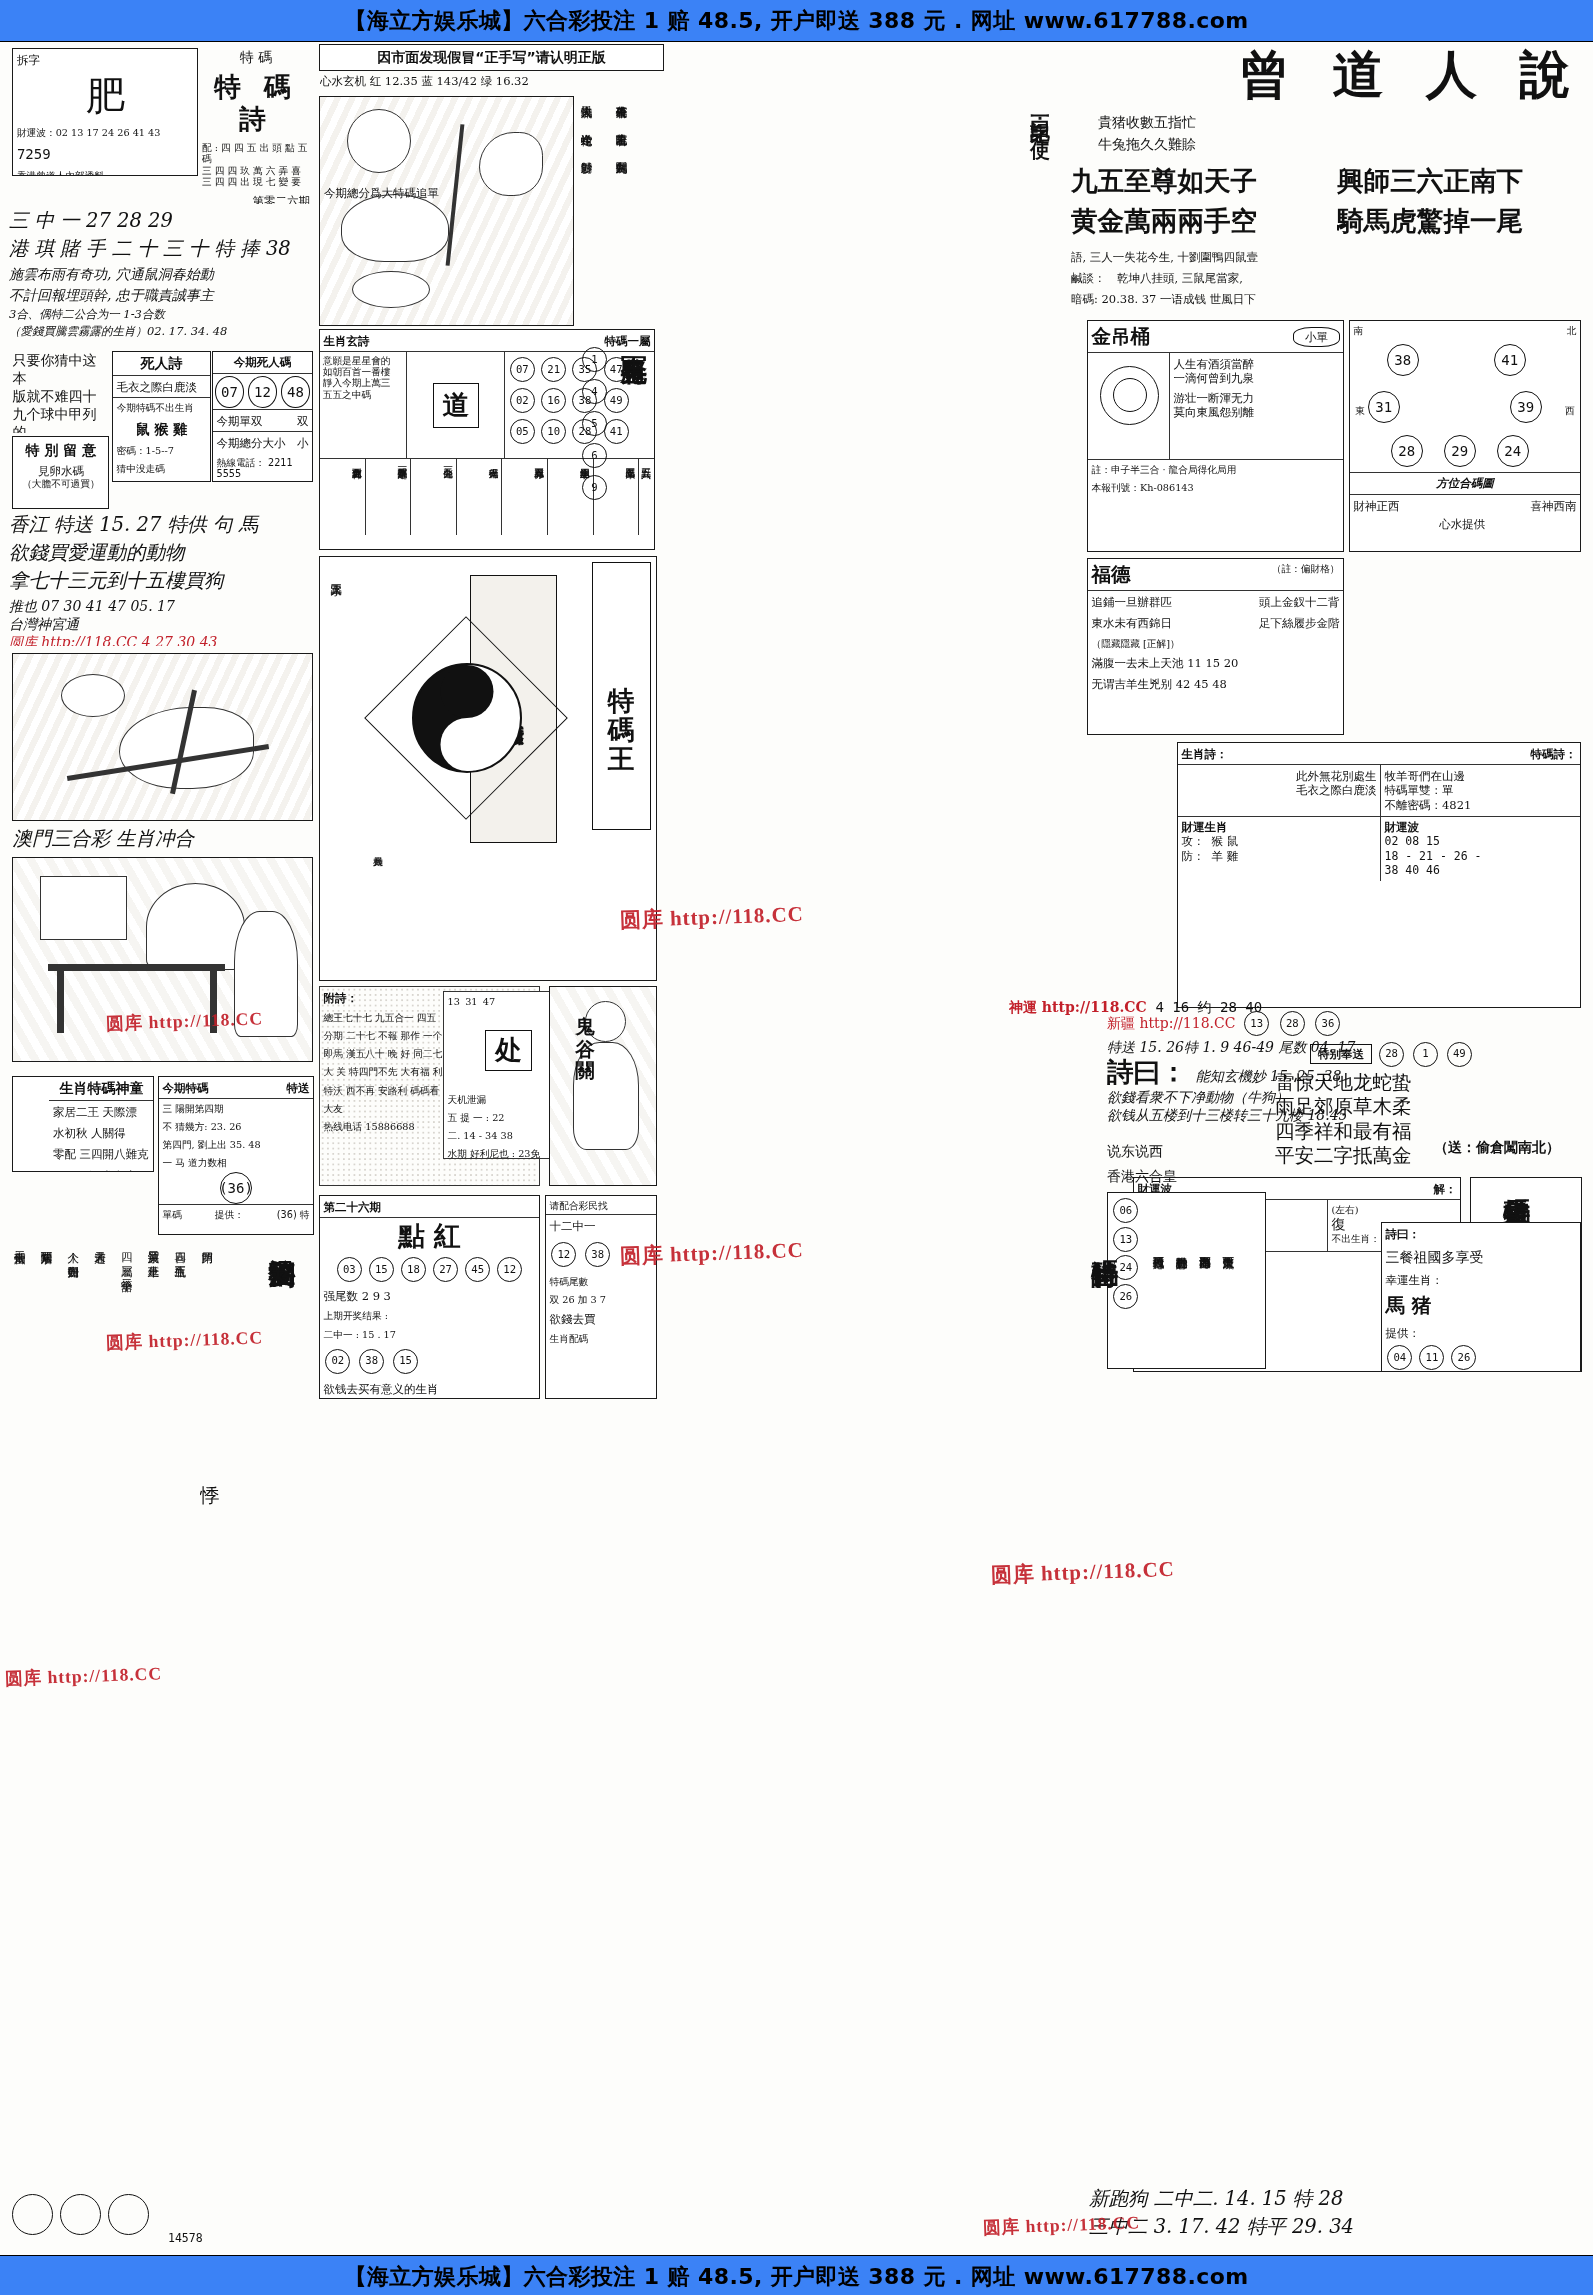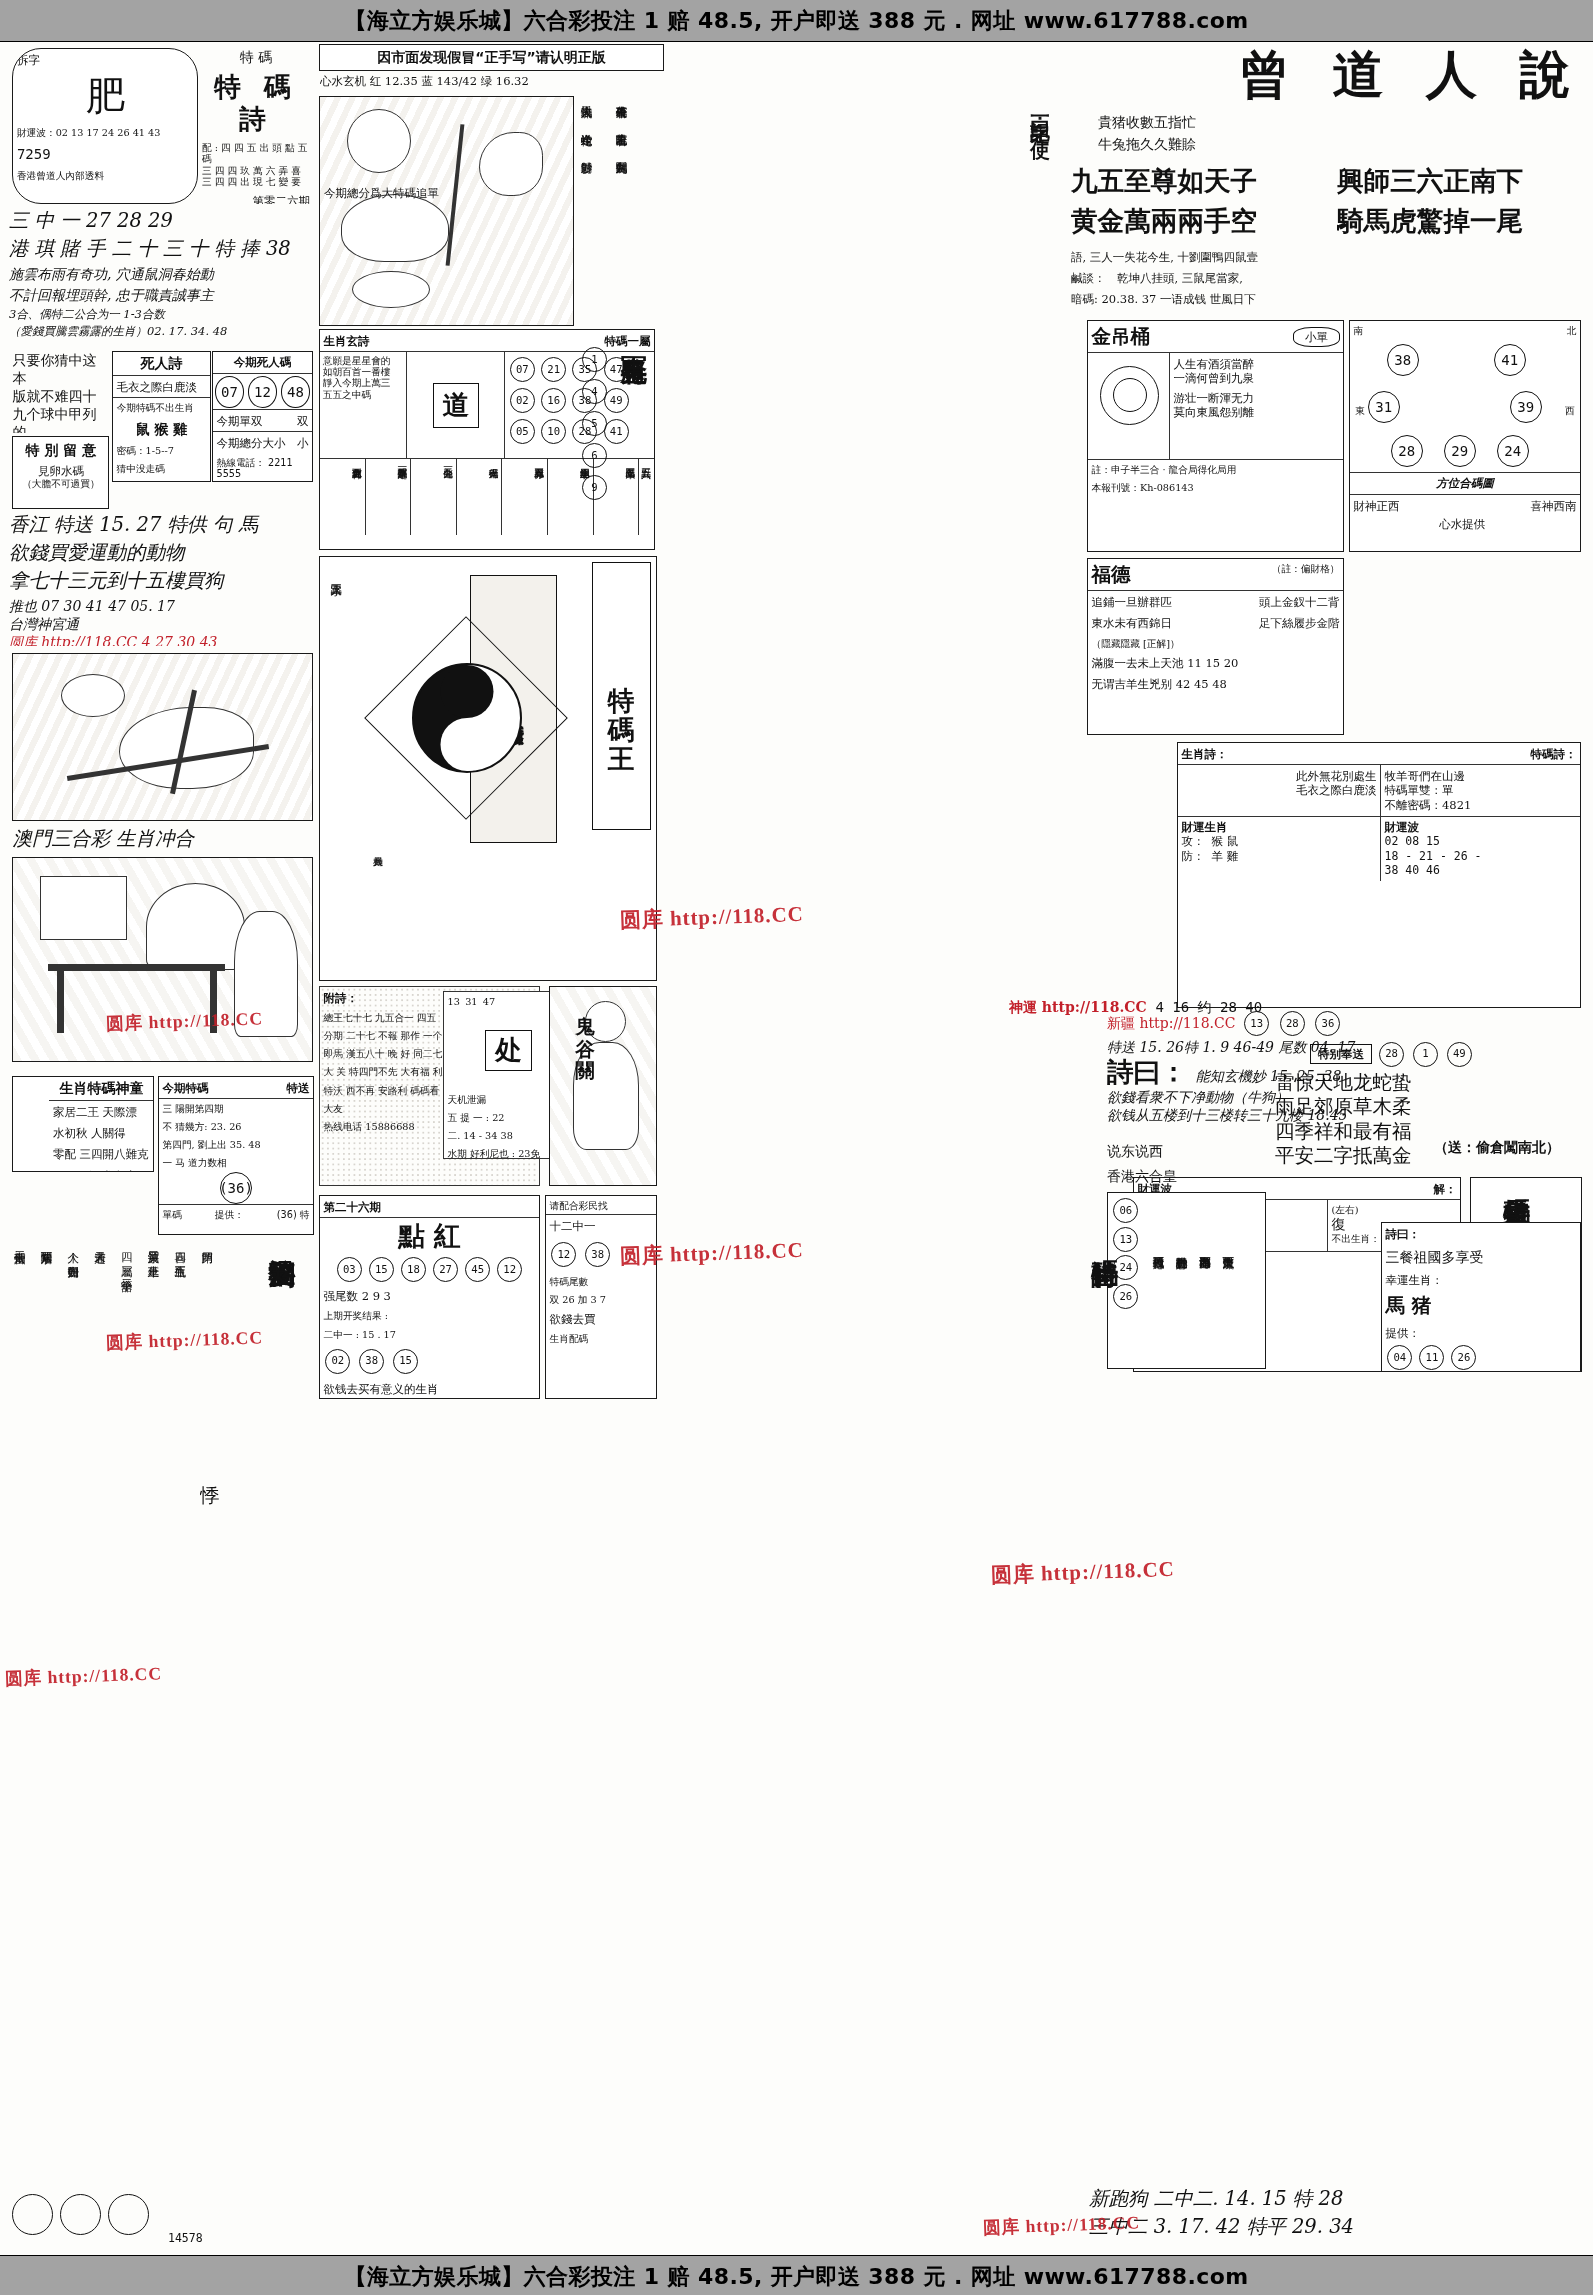--- a/index.html
+++ b/index.html
@@ -4,21 +4,21 @@
 <style>
   html,body{margin:0;padding:0;background:#fff;}
   body{width:1593px;height:2295px;position:relative;font-family:"DejaVu Sans","Liberation Sans",sans-serif;color:#111;overflow:hidden;}
   .page{position:relative;width:1593px;height:2295px;background:#fdfdfb;}
 
   
   .promo{
     position:absolute;left:0;width:1593px;height:41px;
     display:flex;align-items:center;justify-content:center;
     font-size:22px;font-weight:bold;letter-spacing:0.4px;color:#000;
-    background:#a3a3a3;border-top:1.8px solid #000;border-bottom:1.8px solid #000;
+    background:#3b82f6;border-top:1.8px solid #000;border-bottom:1.8px solid #000;
   }
   .promo.top{top:0;border-top:none;}
   .promo.bottom{top:2255px;border-bottom:none;}
 
   
   .blk{position:absolute;box-sizing:border-box;overflow:hidden;}
   .bx{border:1.8px solid #1a1a1a;background:#fff;}
   .bx2{border:0.9px solid #333;background:#fff;}
   .hand{font-family:"DejaVu Serif","Liberation Serif",serif;color:#111;}
   .vert{writing-mode:vertical-rl;text-orientation:upright;}
@@ -72,21 +72,21 @@
   .spread{display:flex;justify-content:space-between;}
   .wrapflex{display:flex;flex-wrap:wrap;}
 </style>
 </head>
 <body>
 
 <div class="page">
 
   <div class="promo top">【海立方娱乐城】六合彩投注 1 赔 48.5, 开户即送 388 元 . 网址 www.617788.com</div>
 
-  <div class="blk bx" style="left:12.4px;top:48px;width:186px;height:156px;border-radius:29px;">
+  <div class="blk bx" style="left:12.4px;top:48px;width:186px;height:128px;">
     <div class="hand sm pad4">拆字</div>
     <div class="hand xxl ctr" style="height:53px;">肥</div>
     <div class="hand tiny pad4">財運波：02 13 17 24 26 41 43</div>
     <div class="hand nums md pad4">7259</div>
     <div class="hand tiny pad4">香港曾道人內部透料</div>
   </div>
 
   <div class="blk" style="left:202px;top:48px;width:108px;height:156px;">
     <div class="hand md" style="text-align:center;">特 碼</div>
     <div class="hand xl bold" style="text-align:center;margin-top:5.3px;letter-spacing:7px;">特 碼 詩</div>

